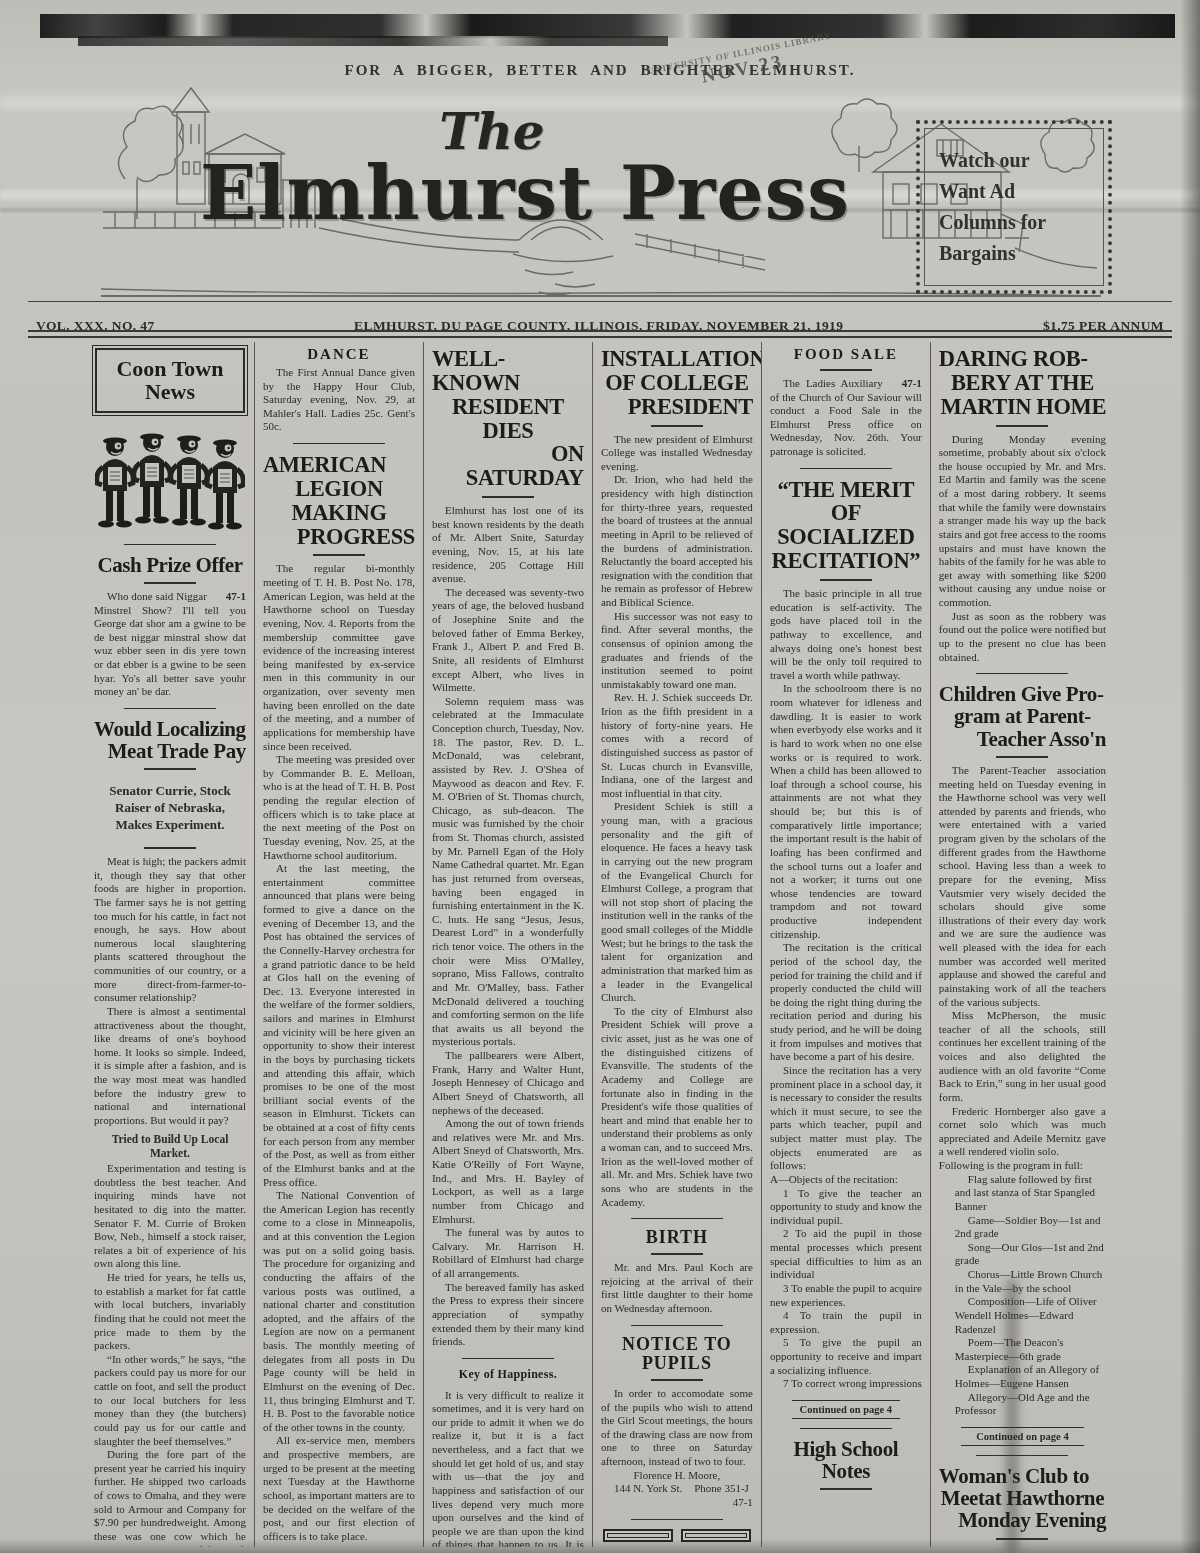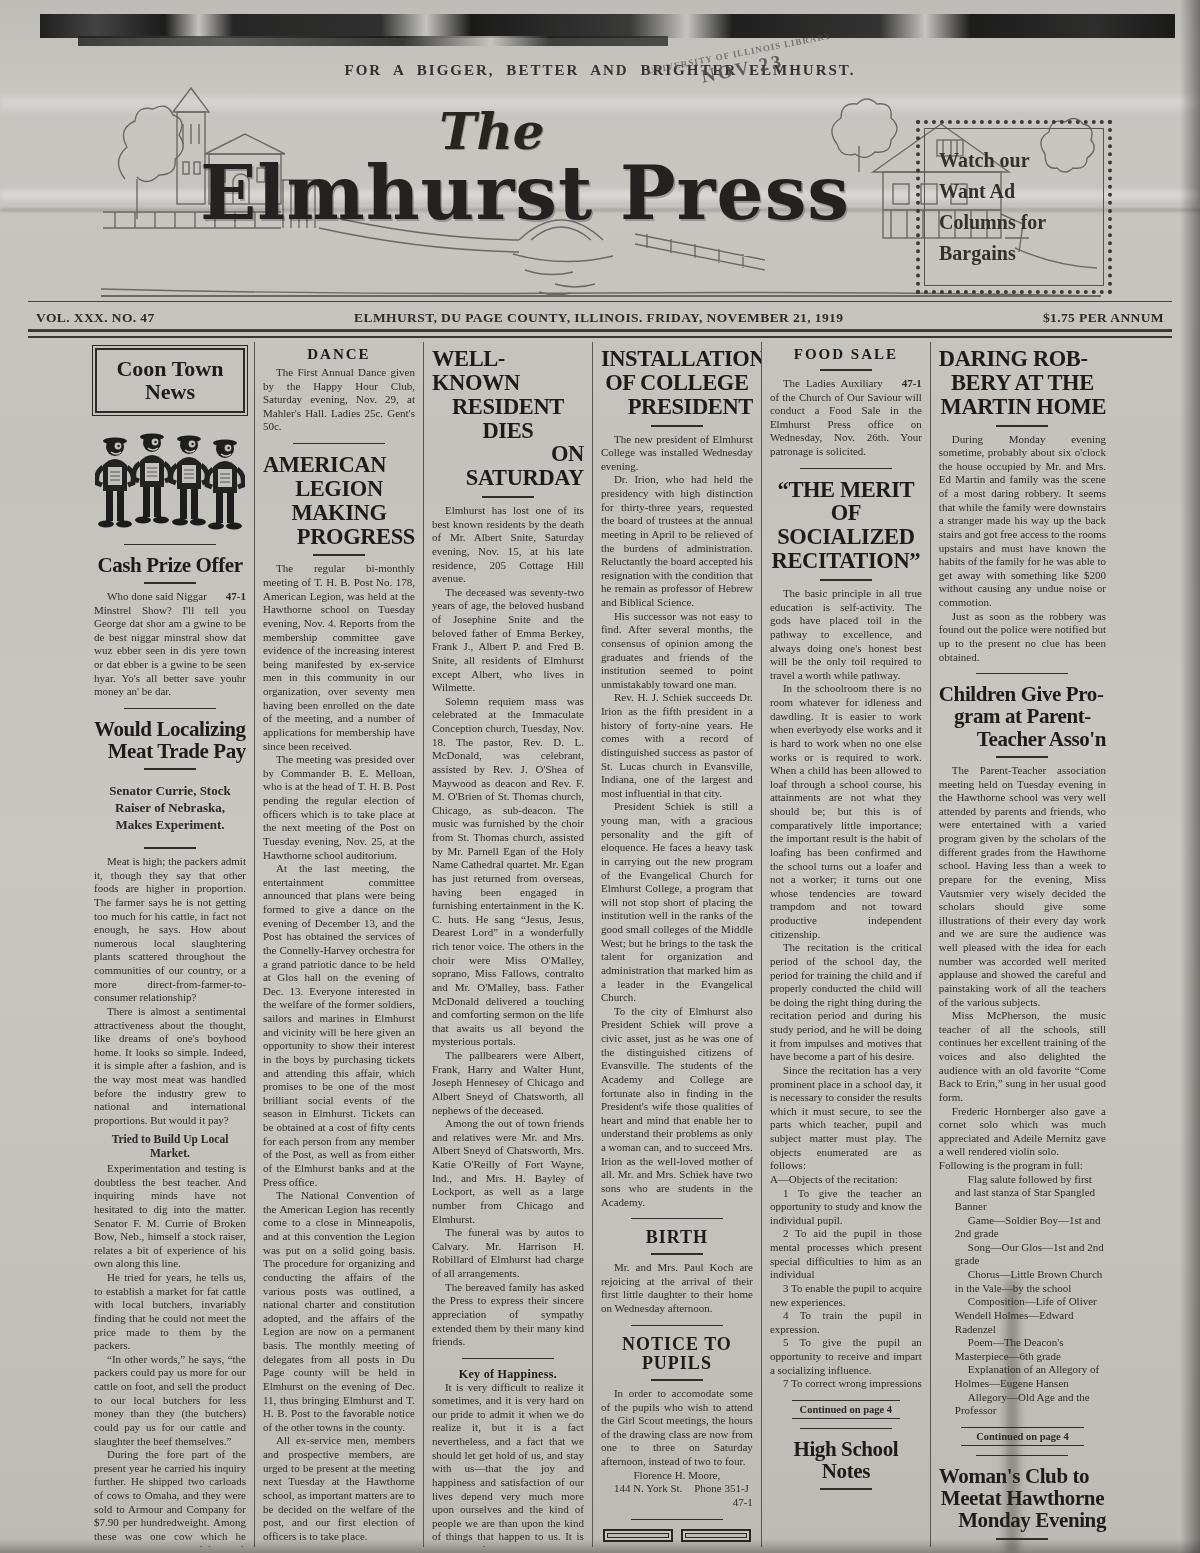--- a/index.html
+++ b/index.html
@@ -31,41 +31,41 @@
   .mast-the{position:absolute;top:18px;left:0;right:216px;text-align:center;
     font:italic 700 50px "DejaVu Serif",serif;color:#26251f;text-shadow:1px 1px 0 rgba(20,20,20,.3)}
   .mast-title{position:absolute;top:66px;left:0;right:150px;text-align:center;
     font:700 74px "DejaVu Serif",serif;color:#232220;letter-spacing:1px;text-shadow:1.5px 1.5px 0 rgba(25,24,20,.28)}
 
   .wantad{position:absolute;right:96px;top:128px;width:150px;padding:16px 14px;
     outline:4px dotted #3b3a35;outline-offset:4px;border:1px solid #57554f;}
   .wantad div{font:700 20px "Liberation Serif",serif;color:#32312c;line-height:1.55}
 
   .dateline{position:absolute;top:301px;left:28px;right:28px;border-top:1px solid #44433e;border-bottom:1px solid #44433e;
-    padding:8px 8px 3px;display:flex;justify-content:space-between;align-items:baseline;
+    padding:16px 8px 3px;display:flex;justify-content:space-between;align-items:baseline;
     font-weight:700;font-size:13.5px;color:#2c2b27;letter-spacing:.4px}
   .dbl{position:absolute;top:330px;left:28px;right:28px;height:4px;border-top:2px solid #393833;border-bottom:2px solid #393833}
 
   .columns{position:absolute;top:342px;left:92px;width:1016px;height:1205px;display:flex;overflow:hidden}
   .col{flex:1 1 0;padding:0 8px;overflow:hidden;border-left:1px solid #5a5851;color:#2b2a26;
     font-size:11px;line-height:1.24}
   .col:first-child{border-left:none;padding-left:2px}
   .col:last-child{flex:1.1 1 0;padding-right:2px}
 
   .hl{font-weight:700;color:#1d1c19;line-height:1.06;margin:5px 0 3px;font-family:"Liberation Serif",serif}
   .hl .ln{text-align:center}
   .hl.display{font-size:22.5px;letter-spacing:-.4px}
   .hl.lc{font-size:21px;letter-spacing:-.4px}
   .hl.stagger .ln{text-align:center}
   .hl.stagger .ln:first-child{text-align:left}
   .hl.stagger .ln:last-child{text-align:right}
   .hl.center .ln{text-align:center}
   .hl.caps-s{font-size:15px;letter-spacing:2px}
   .hl.caps-m{font-size:18px;letter-spacing:1px}
-  .hl.sub-title{font-size:12px;letter-spacing:.3px;margin:4px 0 0}
+  .hl.sub-title{font-size:12px;letter-spacing:.3px;margin:4px 0 8px}
   .hl.boxed{border:2px solid #2a2a26;outline:1px solid #2a2a26;outline-offset:2px;
     padding:7px 2px;font-size:22px;margin:6px 1px 10px}
 
   .hl-rule{width:52px;border-top:2px solid #2f2e2a;margin:6px auto}
   .art-sep{width:92px;border-top:1.5px solid #2f2e2a;margin:9px auto}
   .deck{font-weight:700;text-align:center;font-size:13px;line-height:1.3;margin:13px 6px}
 
   .col p{margin:0;text-indent:13px;text-align:justify}
   .pn{text-indent:0 !important}
   .c{text-align:center !important;text-indent:0 !important}

